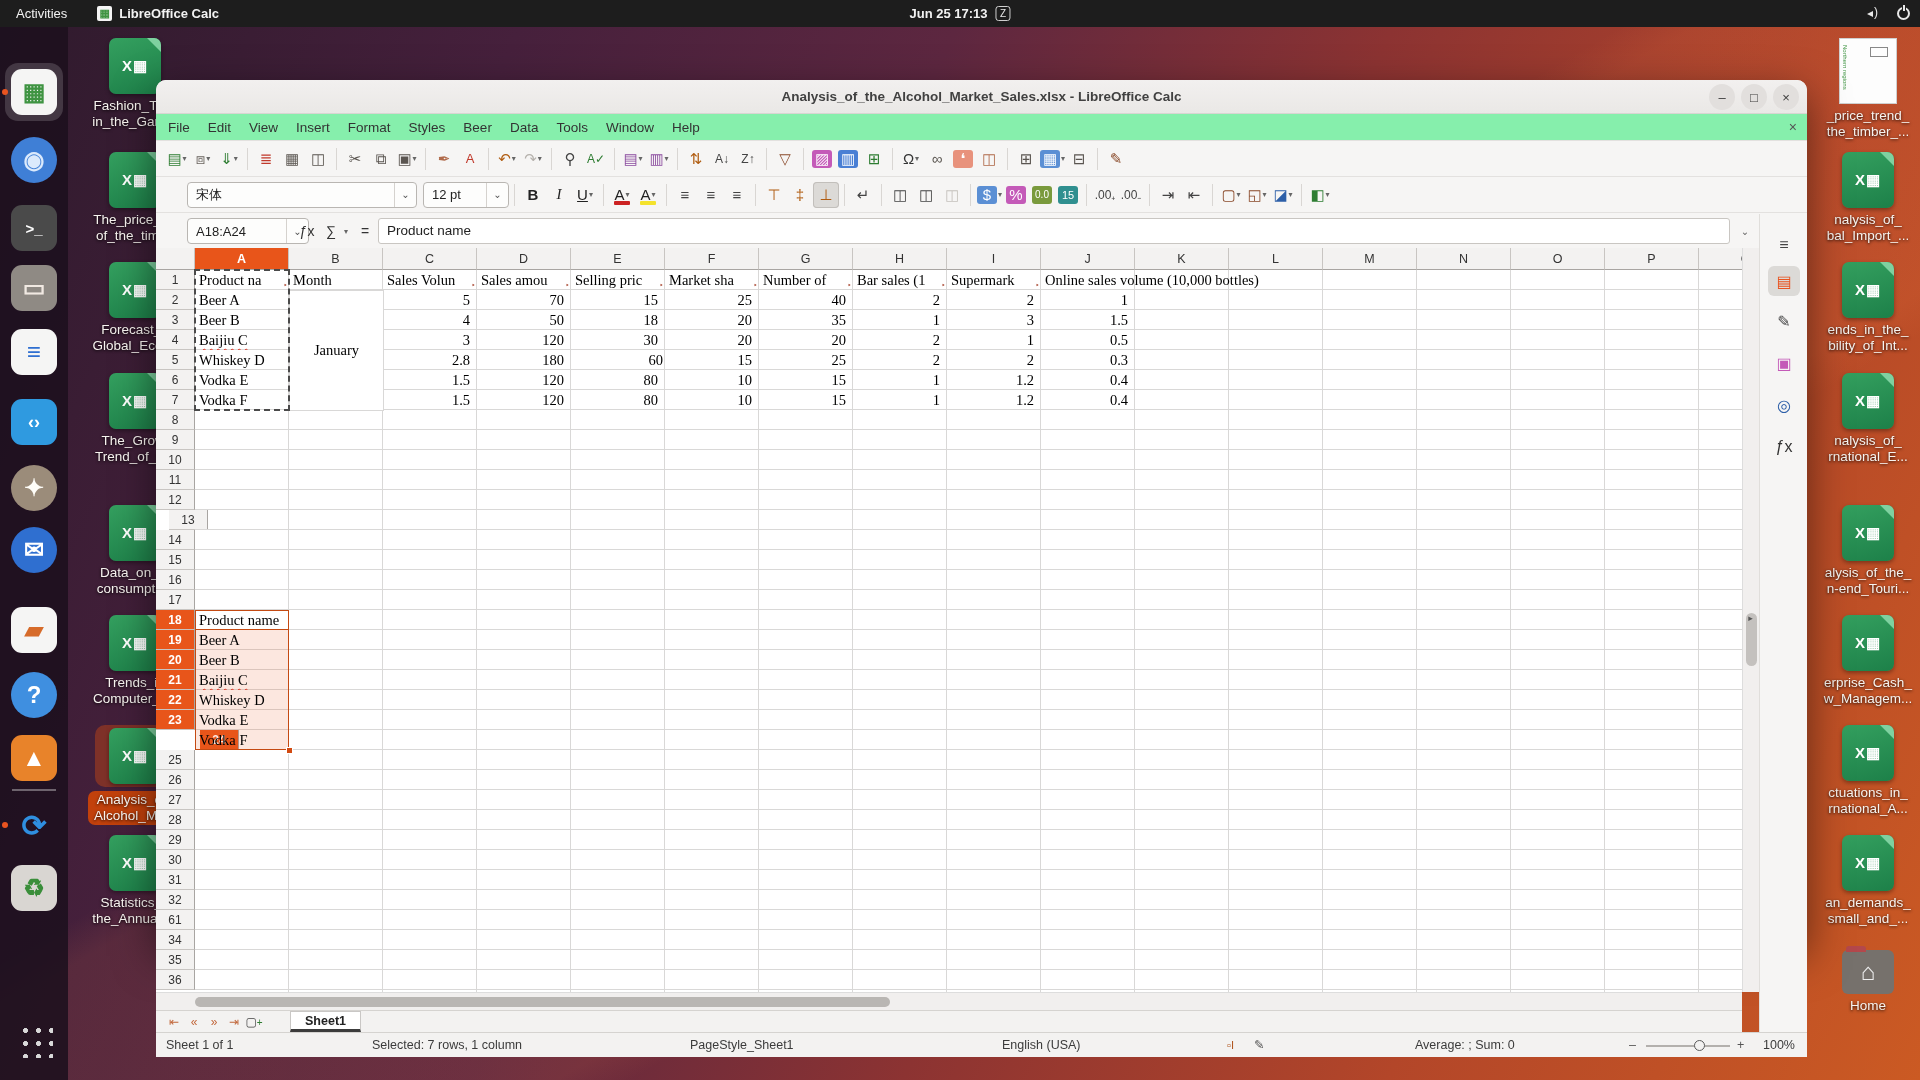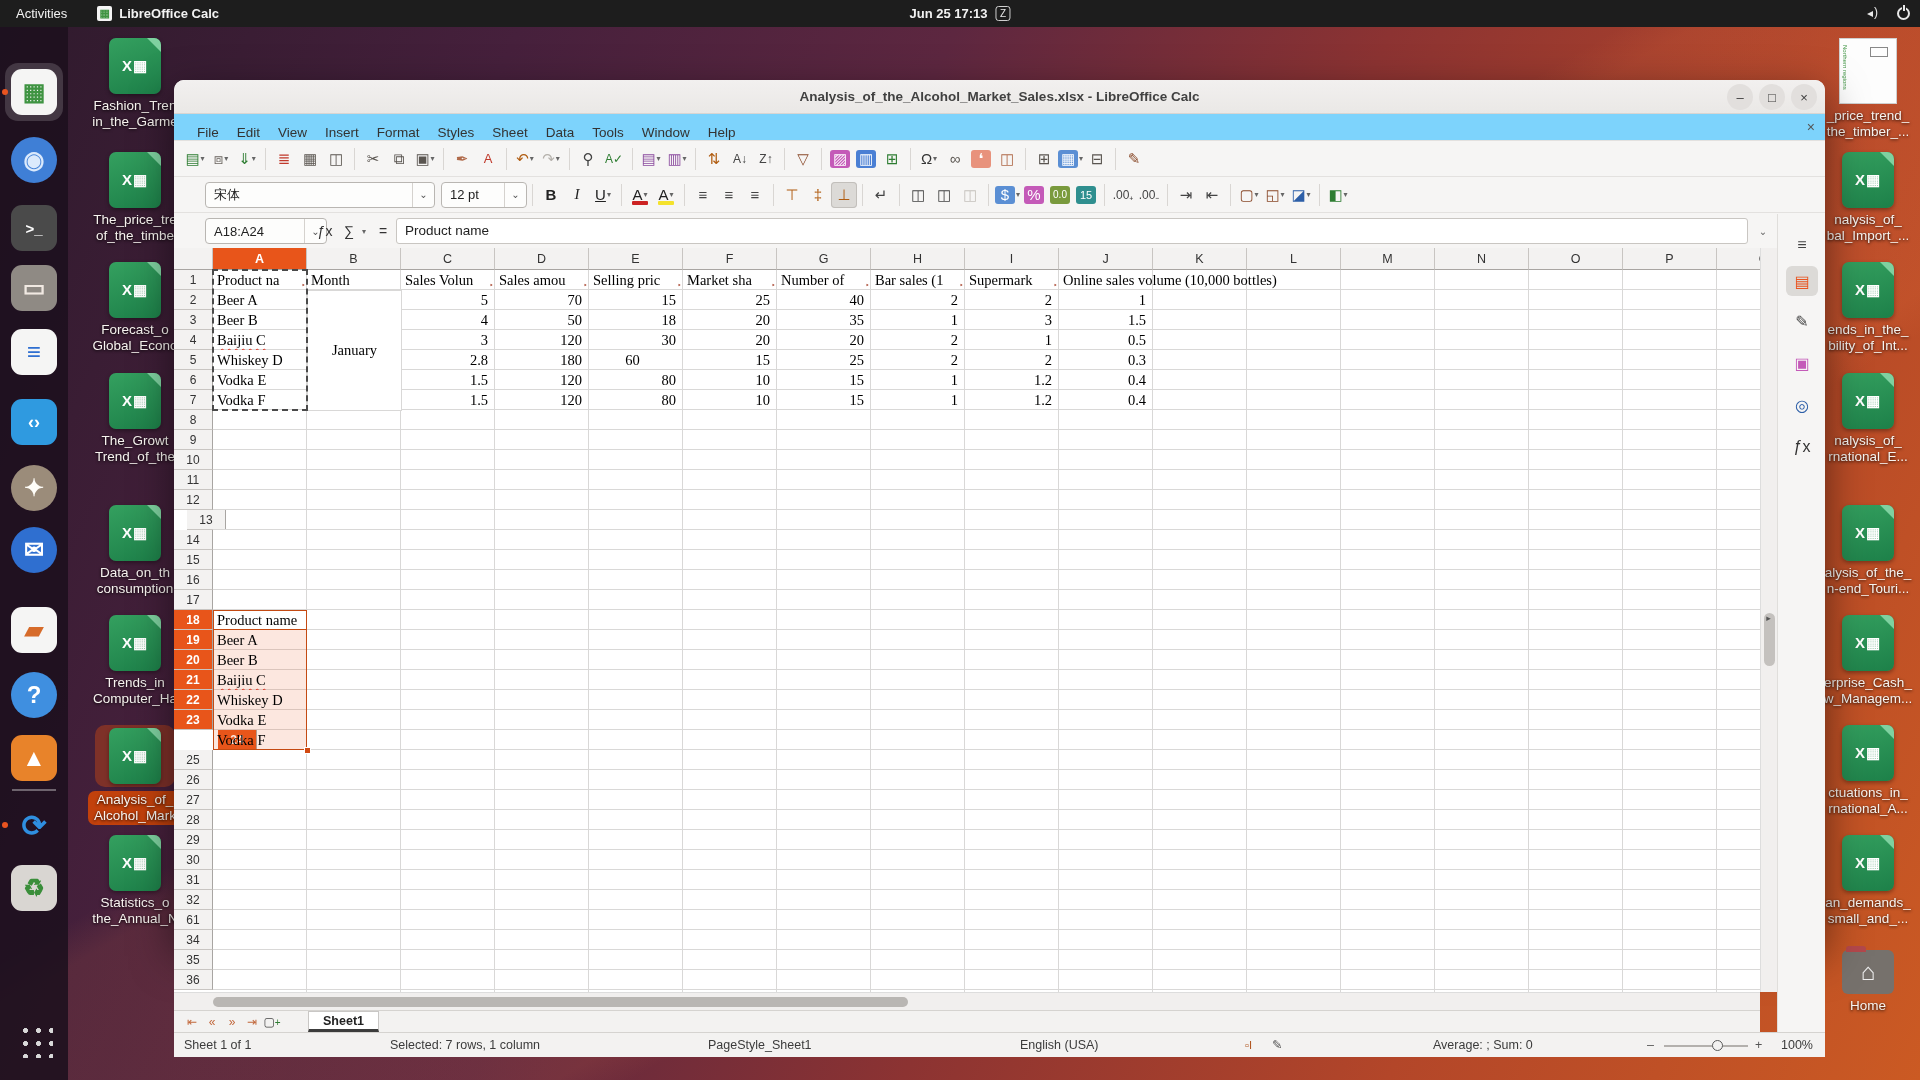--- a/index.html
+++ b/index.html
@@ -44,30 +44,30 @@
   .dsk .lbl{margin-top:4px;font-size:13.5px;line-height:16px;color:#f7f3ef;text-shadow:0 1px 3px rgba(0,0,0,.9);}
   .dsk.sel .icwrap{background:rgba(200,70,20,.45);border-radius:10px;padding:3px 14px;display:inline-block;}
   .dsk.sel .lbl{background:#c2410c;border-radius:7px;display:inline-block;padding:1px 6px;}
   .thumb{width:58px;height:66px;margin:0 auto;background:#fdfdfd;border:1px solid #cfcfcf;position:relative;overflow:hidden;}
   .thumb span{position:absolute;left:2px;top:6px;color:#3f9442;font-size:6px;writing-mode:vertical-rl;}
   .thumb i{position:absolute;right:8px;top:8px;width:18px;height:10px;border:1px solid #888;}
   .home-ic{width:52px;height:44px;margin:0 auto;background:#76716c;border-radius:6px;position:relative;
     display:flex;align-items:center;justify-content:center;color:#eee;font-size:24px;}
   .home-ic::before{content:"";position:absolute;top:-4px;left:4px;width:20px;height:6px;background:#b3484c;border-radius:3px 3px 0 0;}
   
-  #win{position:absolute;left:174px;top:80px;width:1651px;height:862px;background:#f6f5f4;z-index:5;
+  #win{position:absolute;left:156px;top:80px;width:1651px;height:862px;background:#f6f5f4;z-index:5;
     border-radius:10px 10px 0 0;box-shadow:0 14px 42px rgba(0,0,0,.5);}
   #titlebar{position:absolute;left:0;top:0;width:100%;height:34px;background:linear-gradient(#f2f0ef,#eae8e6);
     border-bottom:1px solid #d8d5d2;border-radius:10px 10px 0 0;}
   #title{position:absolute;left:0;right:0;top:0;height:34px;line-height:34px;text-align:center;
     font-size:13.5px;font-weight:700;color:#414141;}
   .wbtn{position:absolute;top:4px;width:26px;height:26px;border-radius:50%;background:#e2dfdd;color:#3b3b3b;
     display:flex;align-items:center;justify-content:center;font-size:13px;}
-  #menubar{position:absolute;left:0;top:34px;width:100%;height:26px;background:#7dd3fc;display:flex;
-    align-items:flex-end;font-size:13.5px;color:#333;padding-left:14px;}
+  #menubar{position:absolute;left:0;top:34px;width:100%;height:26px;background:#86efac;display:flex;
+    align-items:center;font-size:13.5px;color:#333;padding-left:3px;}
   .menu-item{padding:0 9px;height:100%;display:flex;align-items:center;}
   #menu-close{position:absolute;right:10px;top:0;height:26px;display:flex;align-items:center;color:#555;font-size:14px;}
   .toolbar{position:absolute;left:0;width:100%;height:36px;background:#f6f5f4;border-top:1px solid #e3e1df;
     display:flex;align-items:center;padding-left:8px;}
   .tbi{height:26px;min-width:26px;border-radius:4px;display:flex;align-items:center;justify-content:center;
     font-size:16px;position:relative;padding:0 1px;}
   .tbi .bar{position:absolute;left:5px;right:5px;bottom:3px;height:4px;border-radius:1px;}
   .tbi .chip{min-width:20px;height:18px;border-radius:3px;display:flex;align-items:center;justify-content:center;}
   .tbi.pressed{background:#dcdad7;box-shadow:inset 0 0 0 1px #c2bfbb;}
   .dd{font-size:8px;color:#666;margin-left:1px;}
@@ -327,21 +327,21 @@
     <div class="wbtn" style="right:8px">×</div>
   </div>
   <div id="menubar">
     <span id="menu-items" style="display: flex;">
         <span class="menu-item">File</span>
         <span class="menu-item">Edit</span>
         <span class="menu-item">View</span>
         <span class="menu-item">Insert</span>
         <span class="menu-item">Format</span>
         <span class="menu-item">Styles</span>
-        <span class="menu-item">Sheet</span>
+        <span class="menu-item">Beer</span>
         <span class="menu-item">Data</span>
         <span class="menu-item">Tools</span>
         <span class="menu-item">Window</span>
         <span class="menu-item">Help</span>
       </span>
     <div id="menu-close">×</div>
   </div>
   <div class="toolbar" style="top:60px" id="tb1">
       <div class="tbi">
         <span style="color: rgb(46, 125, 50); font-size: 15px;">▤</span>
@@ -679,21 +679,21 @@
       <div class="ct num" style="left: 321px; top: 82px; width: 92px; overflow: hidden; padding-right: 5px;">120</div>
       <div class="ct num" style="left: 415px; top: 82px; width: 92px; overflow: hidden; padding-right: 5px;">30</div>
       <div class="ct num" style="left: 509px; top: 82px; width: 92px; overflow: hidden; padding-right: 5px;">20</div>
       <div class="ct num" style="left: 603px; top: 82px; width: 92px; overflow: hidden; padding-right: 5px;">20</div>
       <div class="ct num" style="left: 697px; top: 82px; width: 92px; overflow: hidden; padding-right: 5px;">2</div>
       <div class="ct num" style="left: 791px; top: 82px; width: 92px; overflow: hidden; padding-right: 5px;">1</div>
       <div class="ct num" style="left: 885px; top: 82px; width: 92px; overflow: hidden; padding-right: 5px;">0.5</div>
       <div class="ct" style="left: 39px; top: 102px; width: 92px; overflow: hidden; padding-left: 4px;">Whiskey D</div>
       <div class="ct num" style="left: 227px; top: 102px; width: 92px; overflow: hidden; padding-right: 5px;">2.8</div>
       <div class="ct num" style="left: 321px; top: 102px; width: 92px; overflow: hidden; padding-right: 5px;">180</div>
-      <div class="ct num" style="left: 415px; top: 102px; width: 92px; overflow: hidden; padding-right: 5px; text-align: center;">60</div>
+      <div class="ct num" style="left: 415px; top: 102px; width: 92px; overflow: hidden; ">60</div>
       <div class="ct num" style="left: 509px; top: 102px; width: 92px; overflow: hidden; padding-right: 5px;">15</div>
       <div class="ct num" style="left: 603px; top: 102px; width: 92px; overflow: hidden; padding-right: 5px;">25</div>
       <div class="ct num" style="left: 697px; top: 102px; width: 92px; overflow: hidden; padding-right: 5px;">2</div>
       <div class="ct num" style="left: 791px; top: 102px; width: 92px; overflow: hidden; padding-right: 5px;">2</div>
       <div class="ct num" style="left: 885px; top: 102px; width: 92px; overflow: hidden; padding-right: 5px;">0.3</div>
       <div class="ct" style="left: 39px; top: 122px; width: 92px; overflow: hidden; padding-left: 4px;">Vodka E</div>
       <div class="ct num" style="left: 227px; top: 122px; width: 92px; overflow: hidden; padding-right: 5px;">1.5</div>
       <div class="ct num" style="left: 321px; top: 122px; width: 92px; overflow: hidden; padding-right: 5px;">120</div>
       <div class="ct num" style="left: 415px; top: 122px; width: 92px; overflow: hidden; padding-right: 5px;">80</div>
       <div class="ct num" style="left: 509px; top: 122px; width: 92px; overflow: hidden; padding-right: 5px;">10</div>

